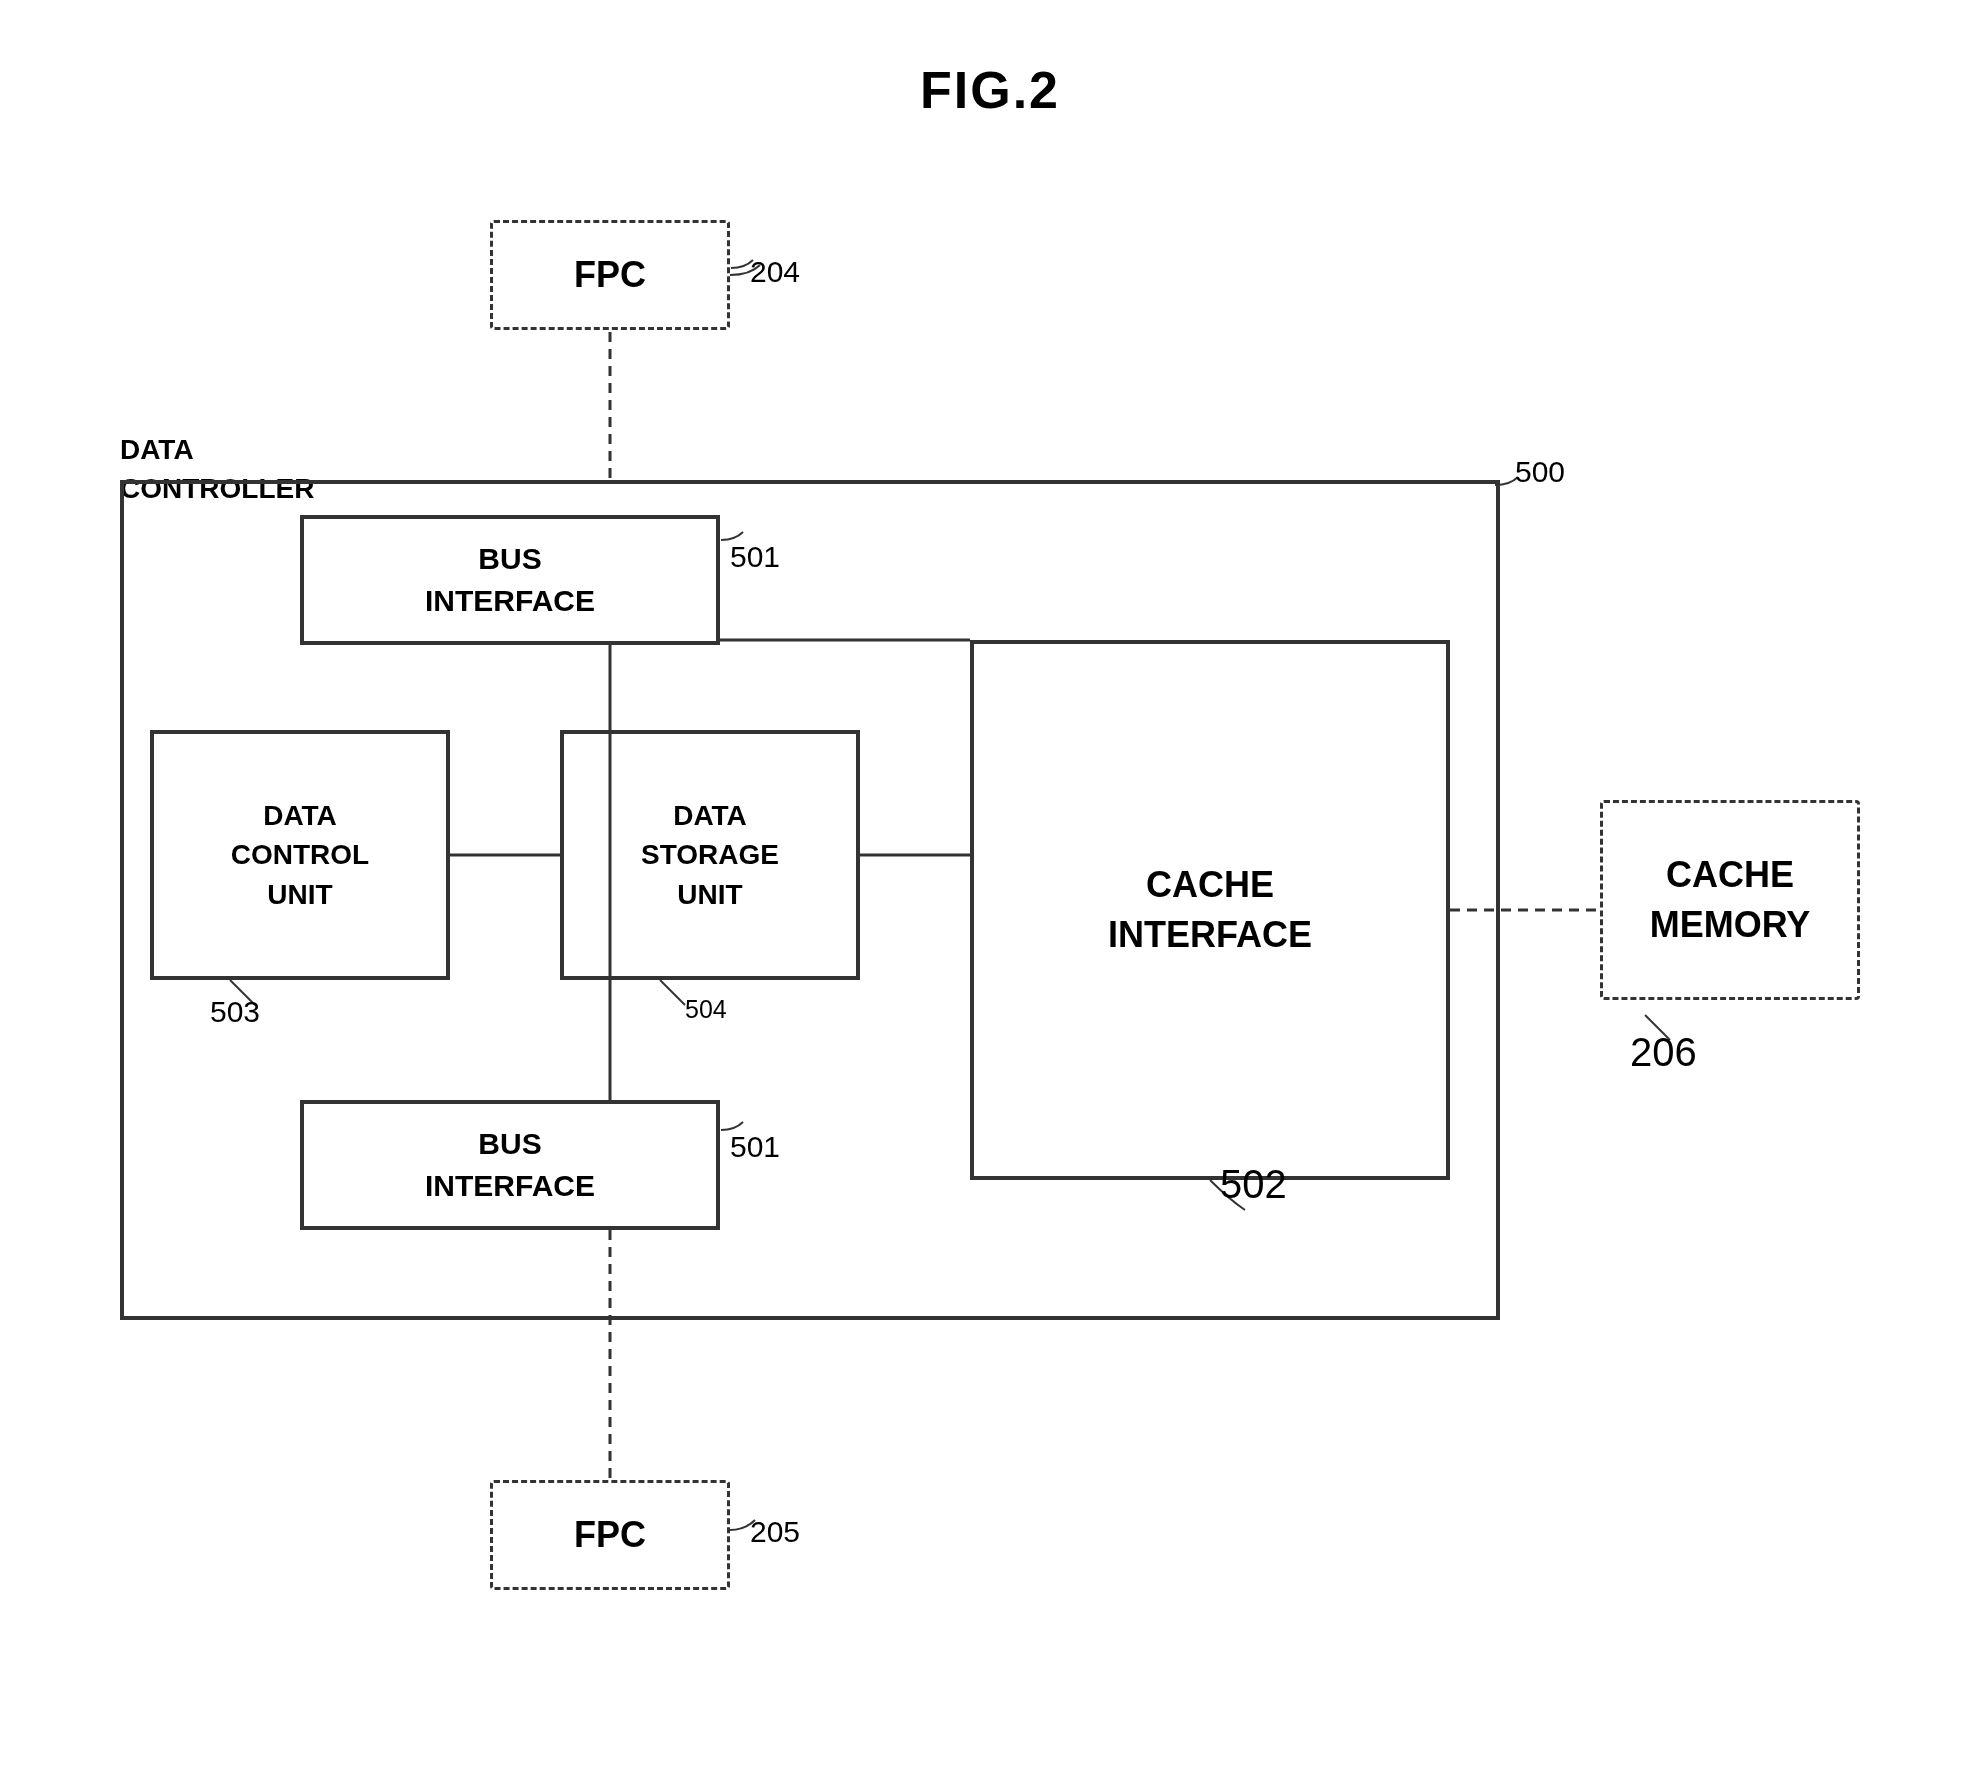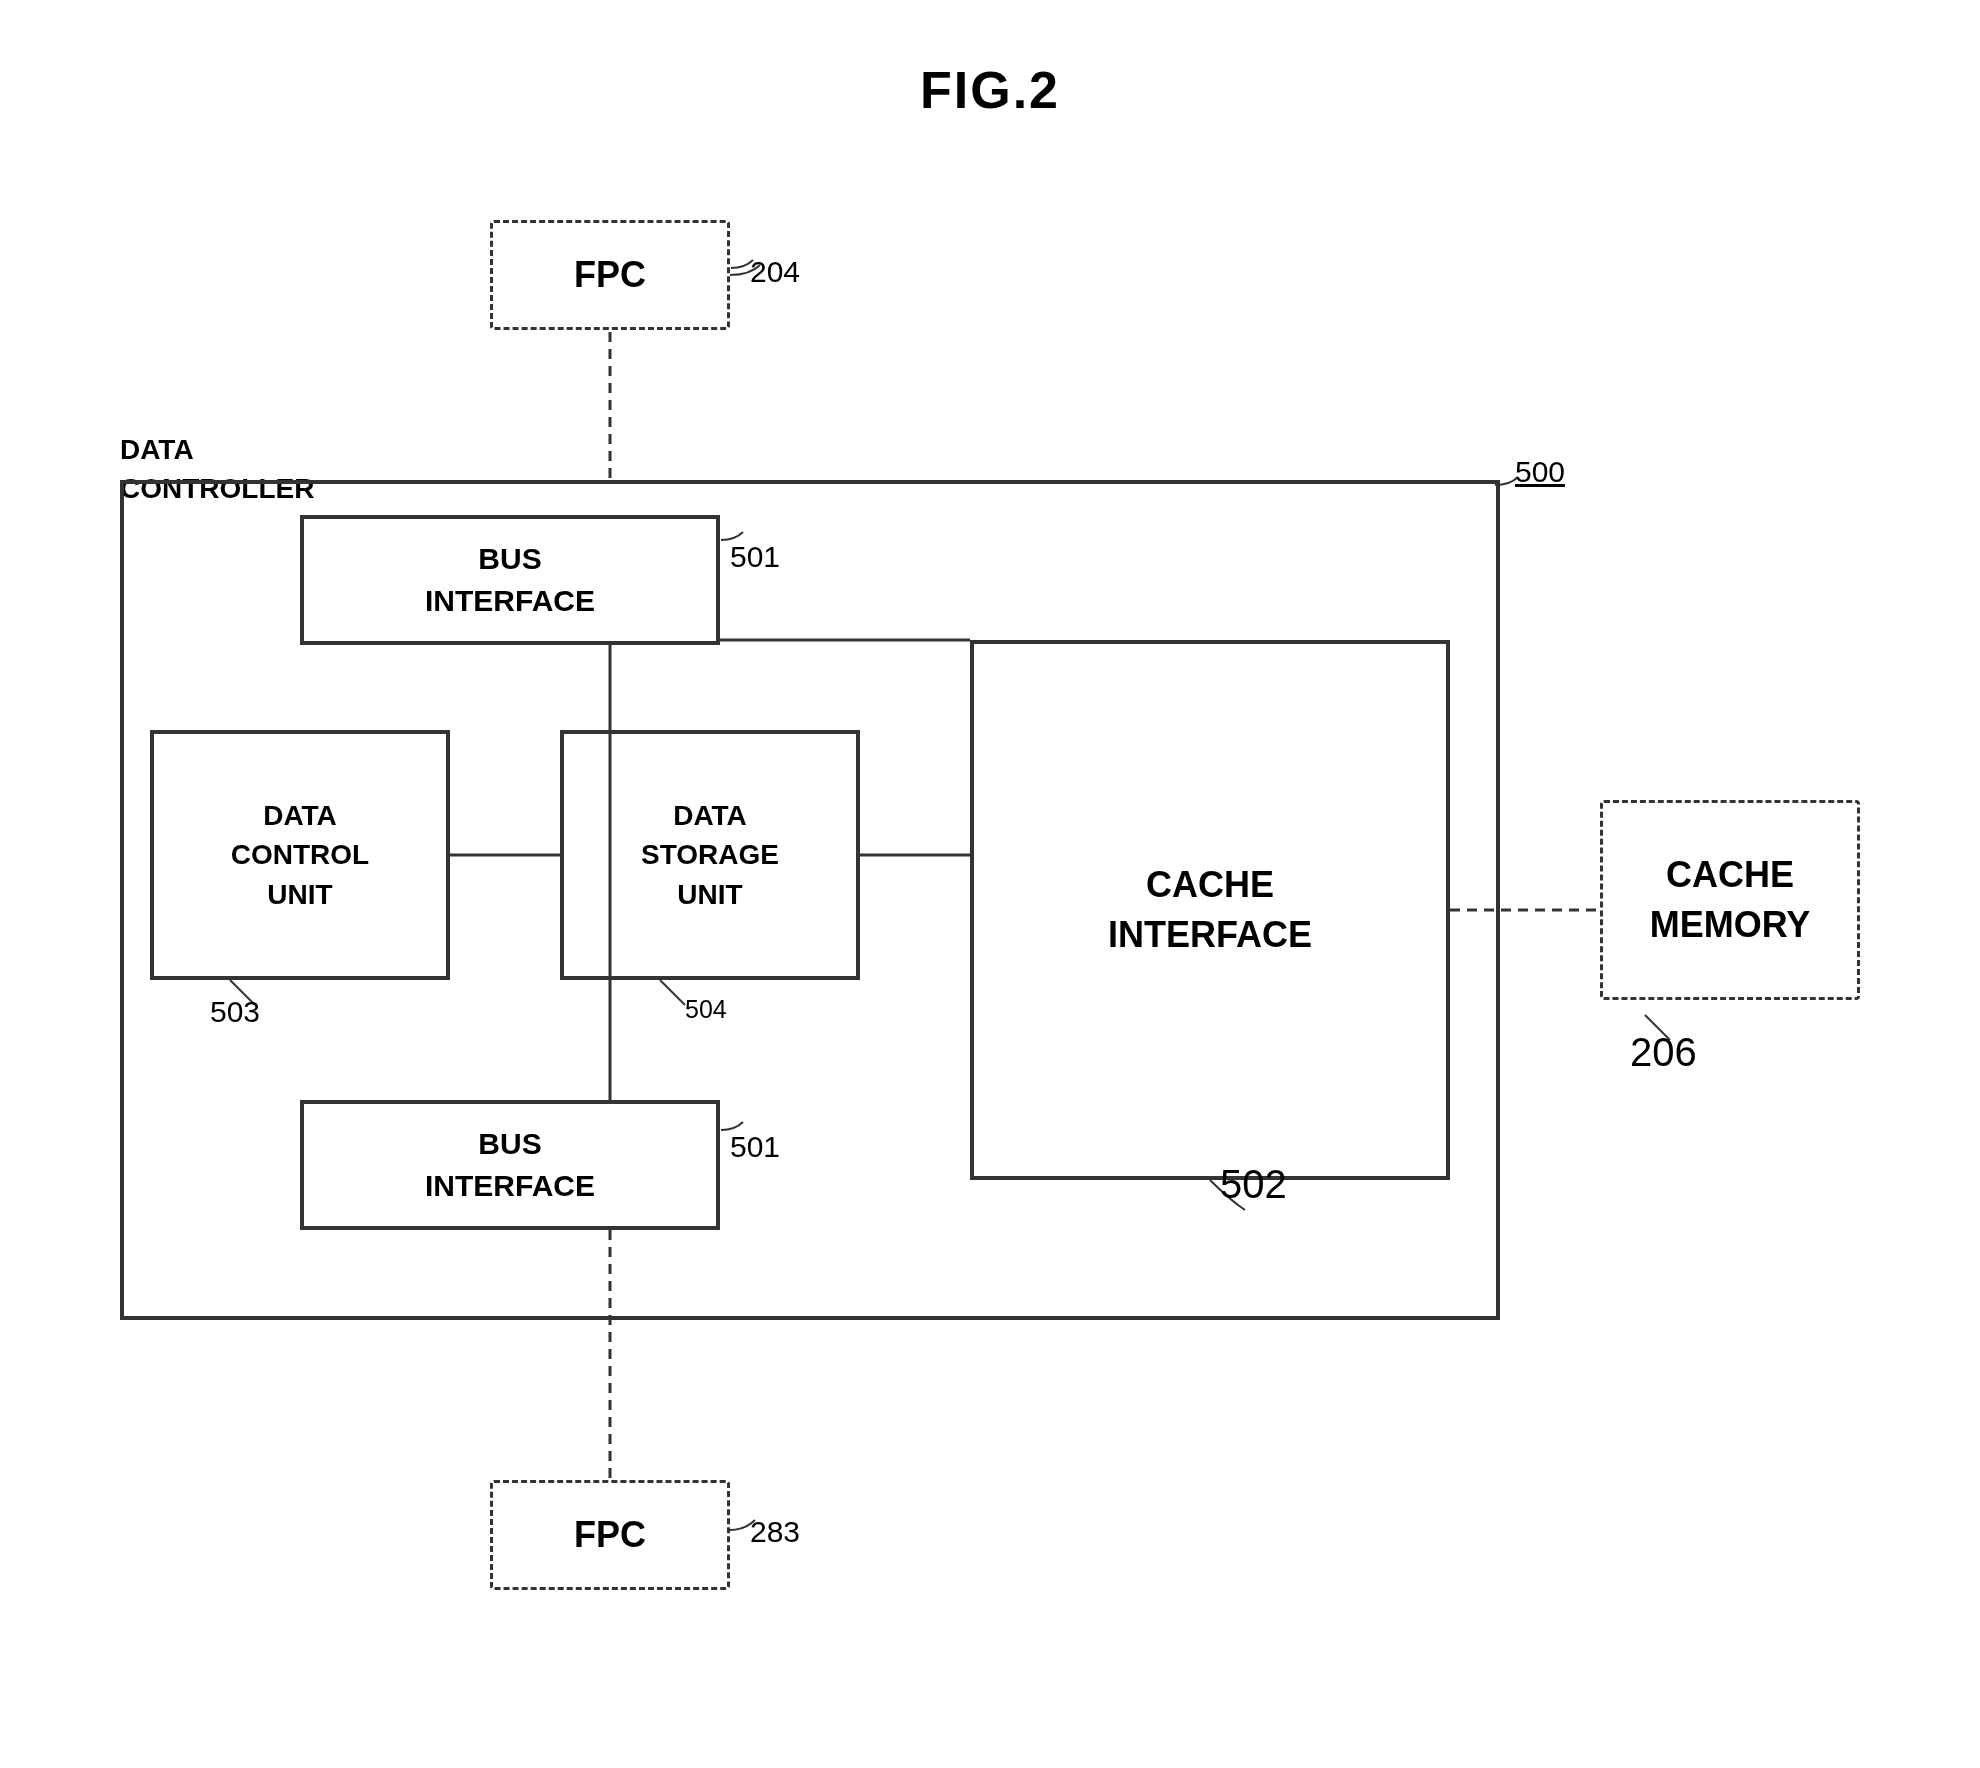--- a/index.html
+++ b/index.html
@@ -85,21 +85,20 @@
       height: 840px;
       border: 4px solid #333;
     }
 
     
     .ref-500 {
       position: absolute;
       top: 295px;
       left: 1415px;
       font-size: 30px;
-      text-decoration: underline;
     }
 
     
     .bus-interface-top {
       position: absolute;
       top: 355px;
       left: 200px;
       width: 420px;
       height: 130px;
       border: 4px solid #333;
@@ -381,14 +380,14 @@
   <div class="cache-memory-box">
     <span class="cache-memory-label">CACHE<br>MEMORY</span>
   </div>
 
   <div class="ref-206">206</div>
 
   <div class="fpc-bottom">
     <span class="fpc-bottom-label">FPC</span>
   </div>
 
-  <div class="ref-205">283</div>
+  <div class="ref-205">205</div>
 </div>
 
 </body></html>

